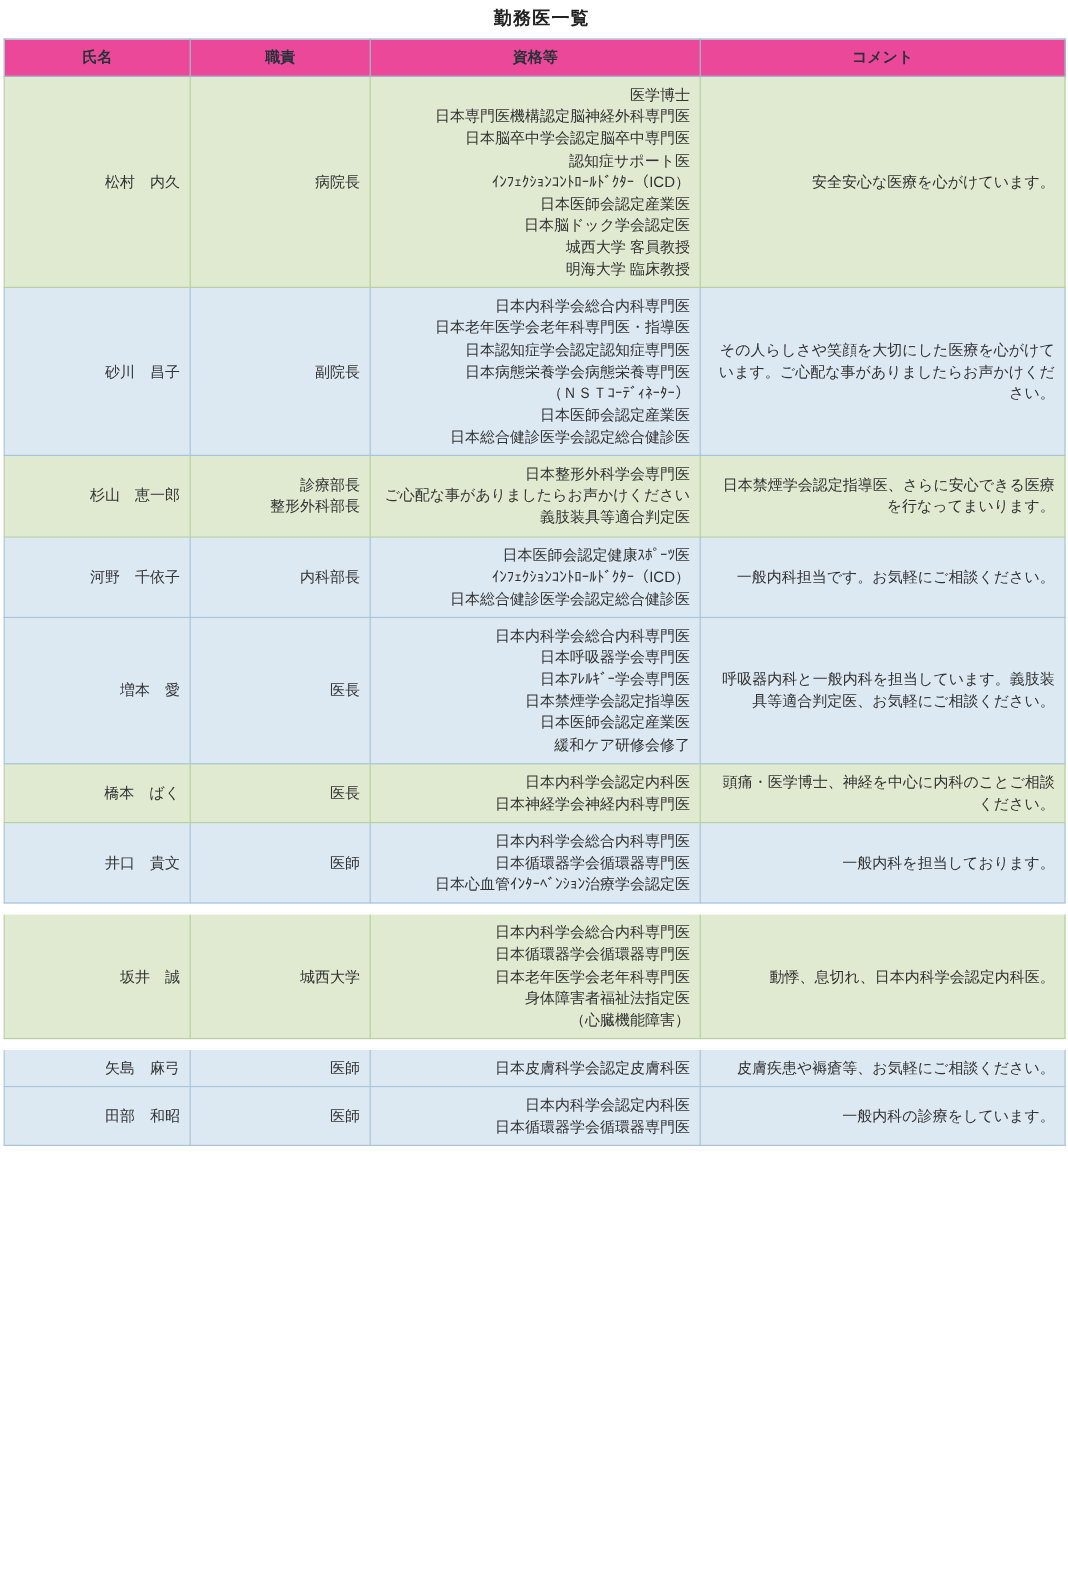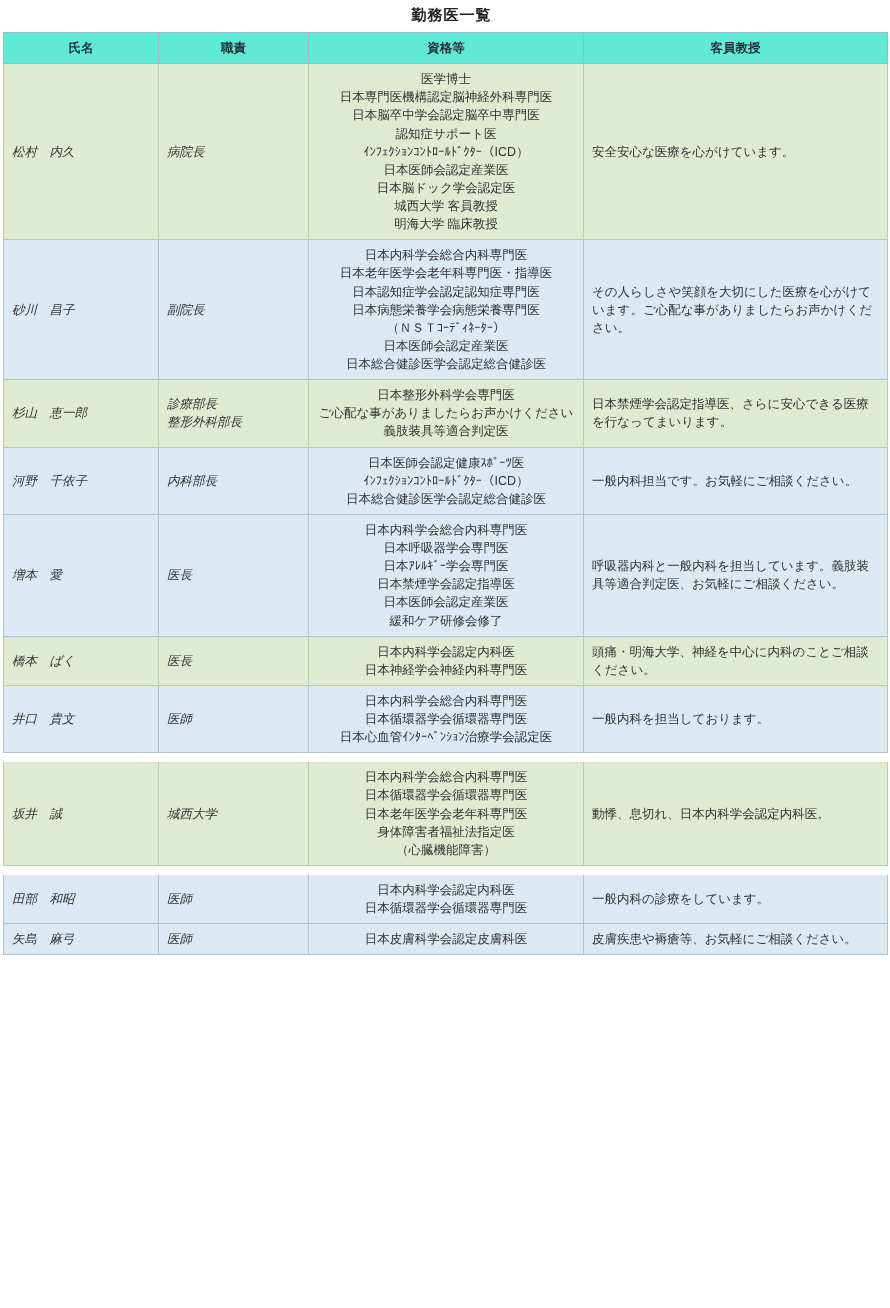--- a/index.html
+++ b/index.html
@@ -34,45 +34,44 @@
     table-layout: fixed;
   }
   table.staff th, table.staff td {
     border: 1px solid #9bb9cf;
     vertical-align: middle;
     padding: 6px 8px;
     font-size: 12.5px;
     line-height: 1.45;
   }
   thead th {
-    background: #5eead4;
+    background: #ec4899;
     color: #27323a;
     font-weight: bold;
     text-align: center;
     font-size: 13px;
     padding: 5px 0 6px 0;
     border-top: 1px solid #9bb9cf;
   }
   col.c-name { width: 155px; }
   col.c-role { width: 150px; }
   col.c-qual { width: 275px; }
   col.c-comment { width: 304px; }
 
   td.name, td.role {
-    text-align: left;
+    text-align: right;
     white-space: pre-line;
-    font-style: italic;
   }
   td.qual {
-    text-align: center;
+    text-align: right;
     white-space: pre-line;
     letter-spacing: 0px;
   }
   td.comment {
-    text-align: left;
+    text-align: right;
   }
   tr.green td {
     background: #dfead0;
     border-color: #b9cfa0;
   }
   tr.blue td {
     background: #dce8f2;
     border-color: #a9c4d8;
   }
   tr.spacer td {
@@ -97,21 +96,21 @@
       <col class="c-name">
       <col class="c-role">
       <col class="c-qual">
       <col class="c-comment">
     </colgroup>
     <thead>
       <tr>
         <th>氏名</th>
         <th>職責</th>
         <th>資格等</th>
-        <th>客員教授</th>
+        <th>コメント</th>
       </tr>
     </thead>
     <tbody id="staff-body">
         <tr class="green">
           <td class="name">松村　内久</td>
           <td class="role">病院長</td>
           <td class="qual">医学博士
 日本専門医機構認定脳神経外科専門医
 日本脳卒中学会認定脳卒中専門医
 認知症サポート医
@@ -160,21 +159,21 @@
 日本禁煙学会認定指導医
 日本医師会認定産業医
 緩和ケア研修会修了</td>
           <td class="comment">呼吸器内科と一般内科を担当しています。義肢装具等適合判定医、お気軽にご相談ください。</td>
         </tr>
         <tr class="green">
           <td class="name">橋本　ばく</td>
           <td class="role">医長</td>
           <td class="qual">日本内科学会認定内科医
 日本神経学会神経内科専門医</td>
-          <td class="comment">頭痛・明海大学、神経を中心に内科のことご相談ください。</td>
+          <td class="comment">頭痛・医学博士、神経を中心に内科のことご相談ください。</td>
         </tr>
         <tr class="blue">
           <td class="name">井口　貴文</td>
           <td class="role">医師</td>
           <td class="qual">日本内科学会総合内科専門医
 日本循環器学会循環器専門医
 日本心血管ｲﾝﾀｰﾍﾞﾝｼｮﾝ治療学会認定医</td>
           <td class="comment">一般内科を担当しております。</td>
         </tr>
         <tr class="spacer">
@@ -187,28 +186,28 @@
 日本循環器学会循環器専門医
 日本老年医学会老年科専門医
 身体障害者福祉法指定医
 （心臓機能障害）</td>
           <td class="comment">動悸、息切れ、日本内科学会認定内科医。</td>
         </tr>
         <tr class="spacer">
           <td colspan="4"></td>
         </tr>
         <tr class="blue">
+          <td class="name">矢島　麻弓</td>
+          <td class="role">医師</td>
+          <td class="qual">日本皮膚科学会認定皮膚科医</td>
+          <td class="comment">皮膚疾患や褥瘡等、お気軽にご相談ください。</td>
+        </tr>
+        <tr class="blue">
           <td class="name">田部　和昭</td>
           <td class="role">医師</td>
           <td class="qual">日本内科学会認定内科医
 日本循環器学会循環器専門医</td>
           <td class="comment">一般内科の診療をしています。</td>
         </tr>
-        <tr class="blue">
-          <td class="name">矢島　麻弓</td>
-          <td class="role">医師</td>
-          <td class="qual">日本皮膚科学会認定皮膚科医</td>
-          <td class="comment">皮膚疾患や褥瘡等、お気軽にご相談ください。</td>
-        </tr>
       </tbody>
   </table>
 
 </div>
 
 </body></html>

